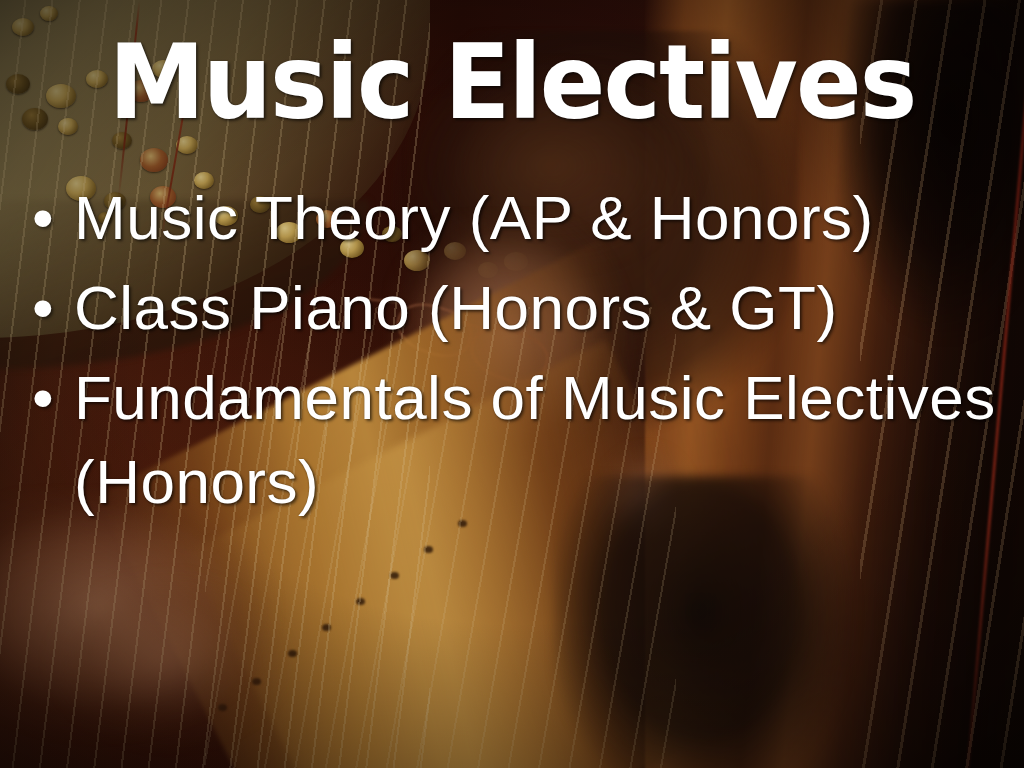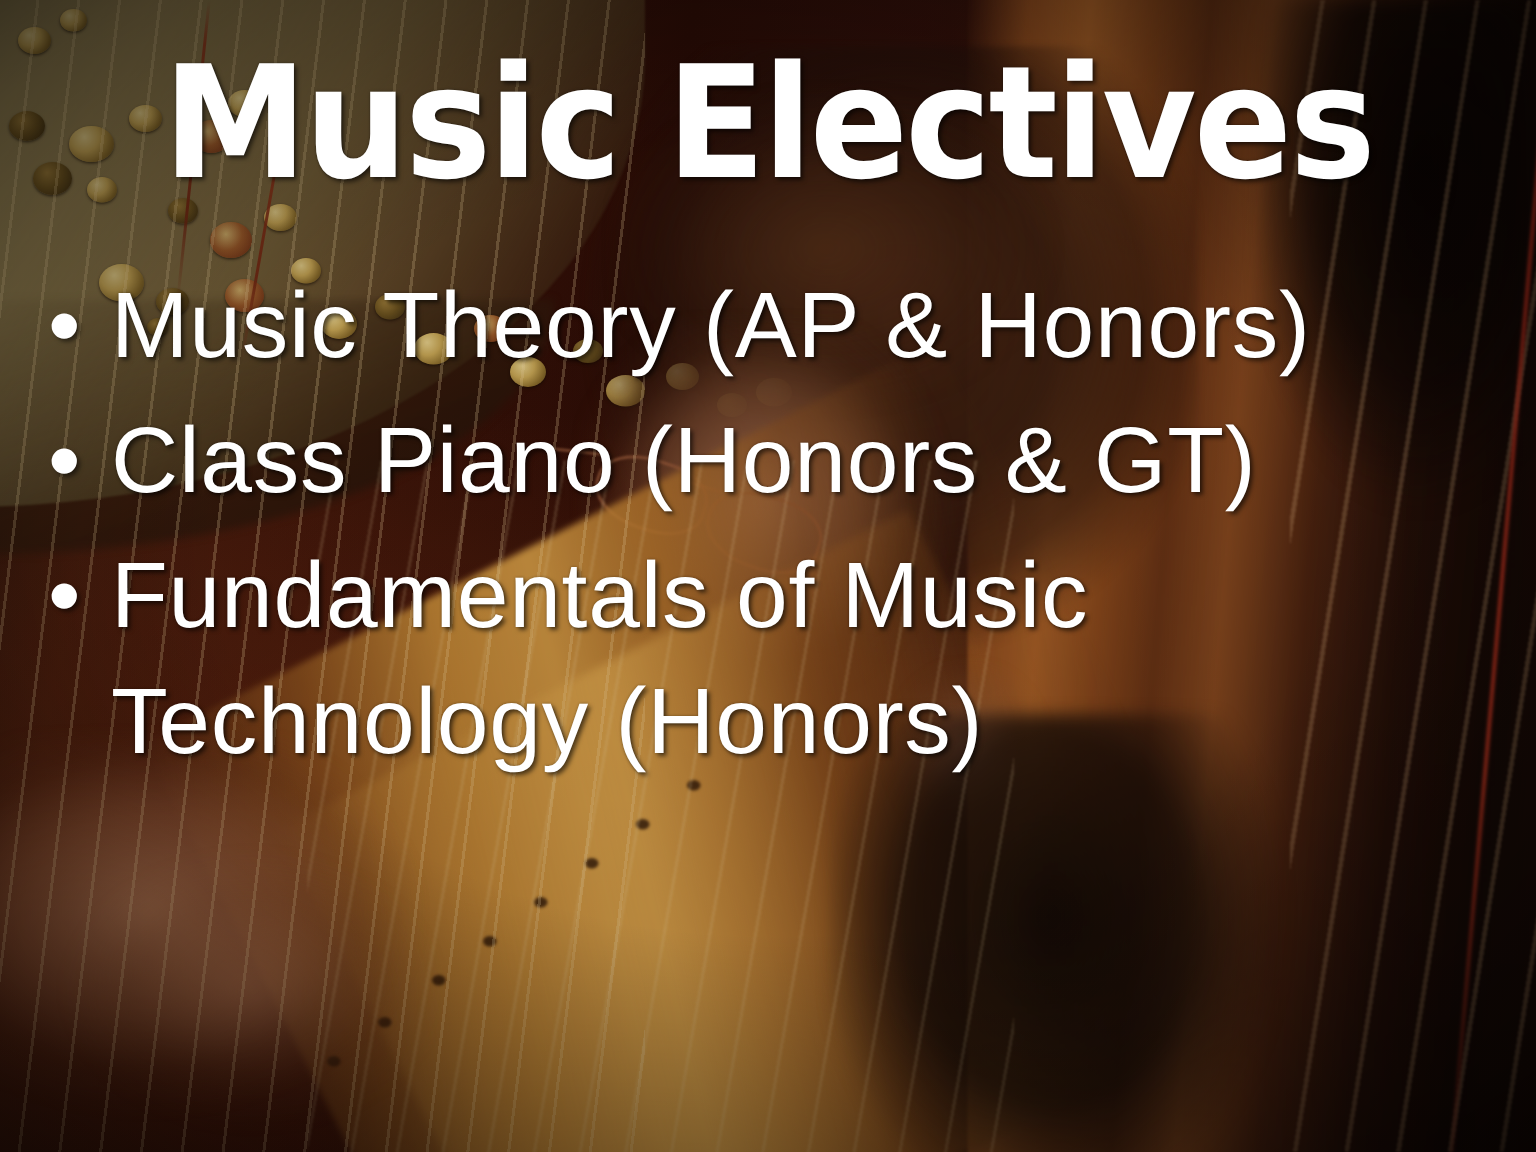--- a/index.html
+++ b/index.html
@@ -513,18 +513,18 @@
         <span class="bullet-text">Music Theory (AP &amp; Honors)</span>
       </li>
 
       <li class="bullet-item">
         <span class="bullet-dot">•</span>
         <span class="bullet-text">Class Piano (Honors &amp; GT)</span>
       </li>
 
       <li class="bullet-item">
         <span class="bullet-dot">•</span>
-        <span class="bullet-text">Fundamentals of Music Technology (Honors)</span>
+        <span class="bullet-text">Fundamentals of Music Electives (Honors)</span>
       </li>
 
     </ul>
   </div>
 </div>
 
 </body></html>

